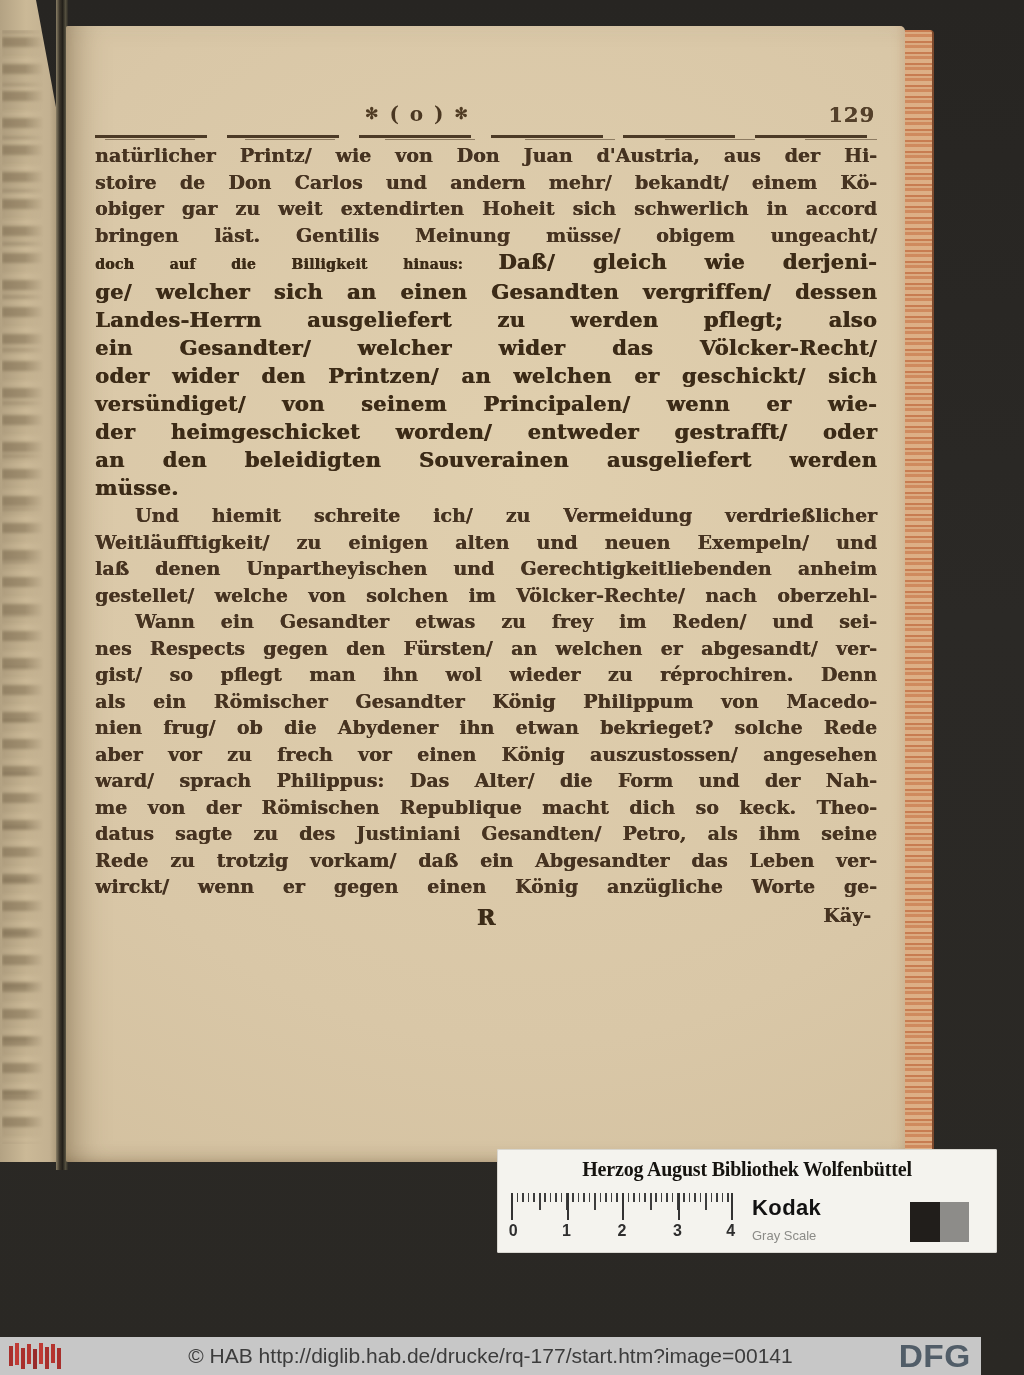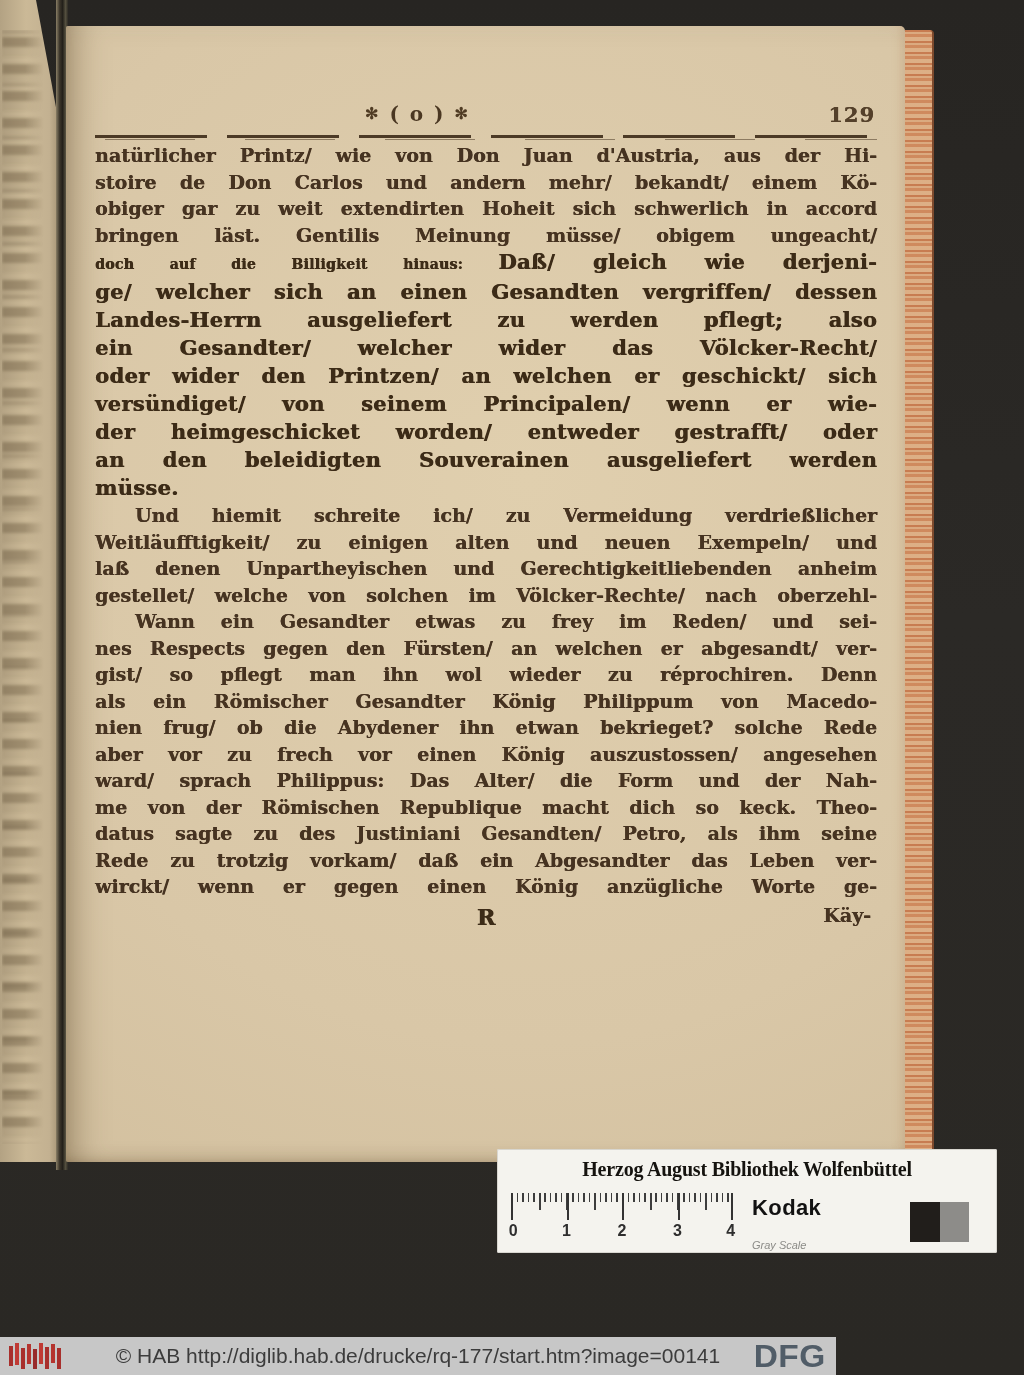--- a/index.html
+++ b/index.html
@@ -78,27 +78,27 @@
       repeating-linear-gradient(90deg,#3d3d3d 0 1.5px, transparent 1.5px 5.55px),
       repeating-linear-gradient(90deg,#3d3d3d 0 1.8px, transparent 1.8px 27.75px);
     background-size:100% 9px,100% 17px;background-repeat:no-repeat;}
   .cmtick{position:absolute;top:0;width:2.2px;height:27px;background:#333;}
   .nums{position:relative;height:20px;margin-top:2px;
     font-family:"Liberation Sans",sans-serif;font-size:16px;font-weight:bold;color:#2e2e2e;}
   .nums span{position:absolute;transform:translateX(-50%);}
   .kodak{position:absolute;left:255px;top:46px;width:76px;text-align:left;
     font-family:"Liberation Sans",sans-serif;}
   .kodak-word{font-weight:bold;font-size:22px;letter-spacing:.4px;color:#121212;}
-  .grayscale-word{font-size:11px;color:#8b8b87;margin-top:18px;font-style:italic;}
+  .grayscale-word{font-size:13px;color:#8b8b87;margin-top:7px;}
   .patches{position:absolute;right:28px;top:53px;display:flex;}
   .patch-black{width:30px;height:40px;background:#211e1b;}
   .patch-gray{width:29px;height:40px;background:#8d8c89;}
 
   
-  .bottom-bar{position:absolute;left:0;top:1337px;width:836px;height:38px;background:#c7c7c7;}
+  .bottom-bar{position:absolute;left:0;top:1337px;width:973px;height:38px;background:#c7c7c7;padding-left:8px;}
   .hab-logo{position:absolute;left:9px;top:5px;}
   .copyright{position:absolute;left:0;width:100%;text-align:center;line-height:38px;
     font-family:"Liberation Sans",sans-serif;font-size:21px;color:#3c3c3c;}
   .dfg{position:absolute;right:10px;top:2px;font-family:"Liberation Sans",sans-serif;
     font-weight:bold;font-size:31px;letter-spacing:.5px;color:#515d68;transform:scaleX(1.08);
     transform-origin:right;}
 </style>
 </head>
 <body>
 

